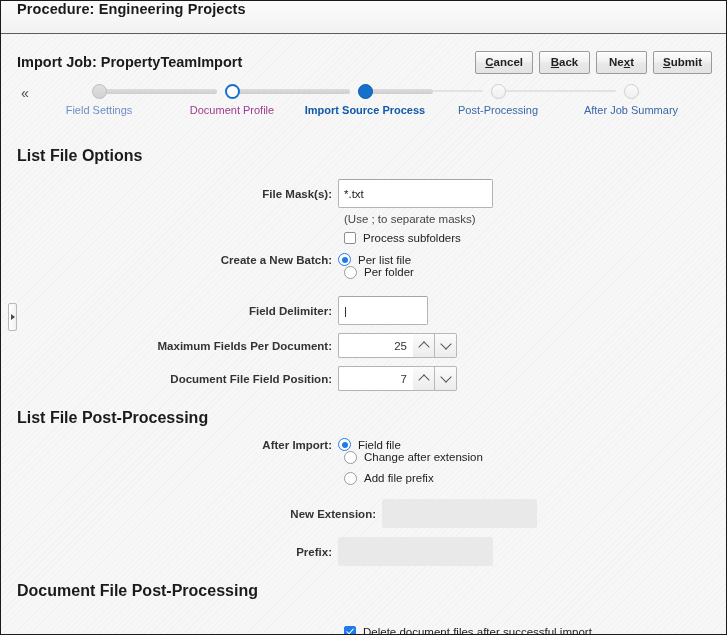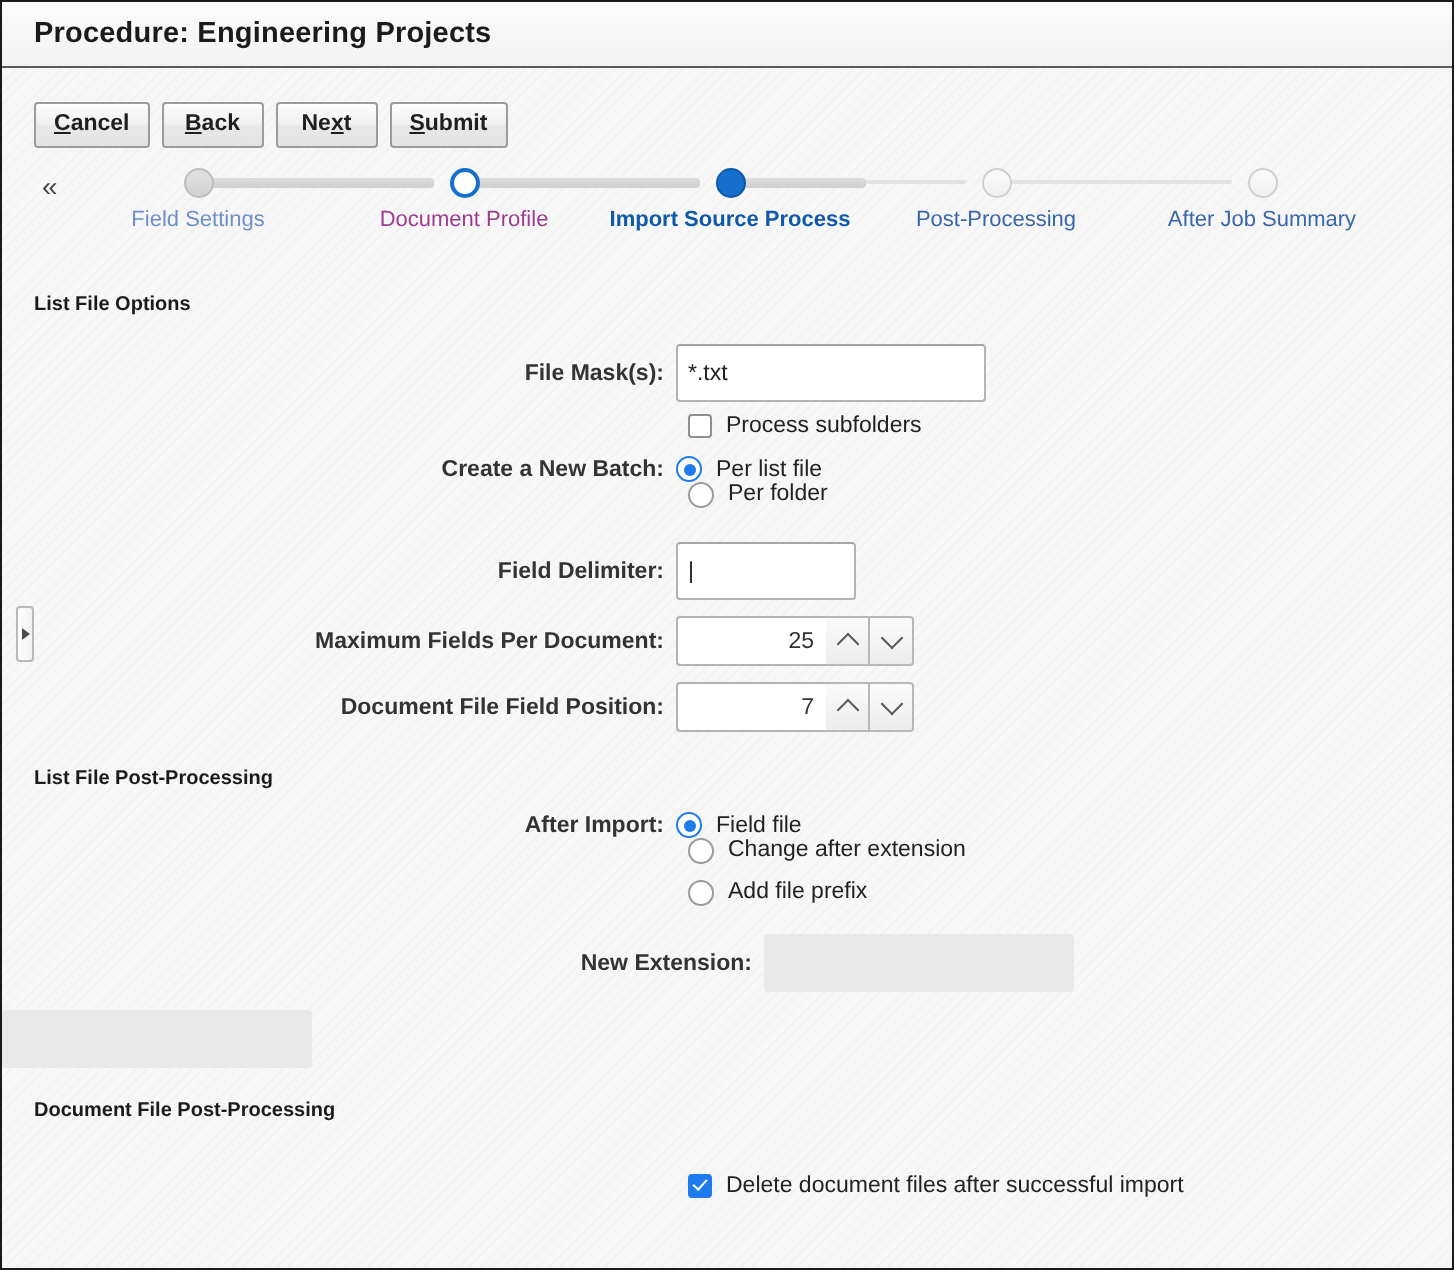--- a/index.html
+++ b/index.html
@@ -30,21 +30,21 @@
   }
 
   
   .titlebar {
     height: 33px;
     box-sizing: border-box;
     border-bottom: 1px solid #5c5c5c;
     background: linear-gradient(to bottom, #fbfbfb 0%, #f2f2f2 100%);
     padding: 0 0 0 16px;
     display: flex;
-    align-items: center;
+    align-items: flex-start;
   }
   .titlebar .title {
     font-size: 14.5px;
     font-weight: bold;
     color: #1b1b1b;
     letter-spacing: 0.1px;
   }
 
   
   .jobrow {
@@ -174,21 +174,21 @@
     height: 2px;
     background: #e2e2e2;
   }
 
   
   .content {
     position: relative;
     padding: 0 0 0 0;
   }
   .sectionhead {
-    font-size: 10px;
+    font-size: 16px;
     font-weight: bold;
     color: #1b1b1b;
     padding: 9px 0 6px 16px;
   }
 
   .frow {
     display: flex;
     align-items: center;
     margin-bottom: 6px;
   }
@@ -366,20 +366,21 @@
 </head>
 <body>
 
 <div id="app">
 
   <div class="titlebar">
     <span class="title">Procedure: Engineering Projects</span>
   </div>
 
   <div class="jobrow">
+    <span class="jobtitle">Import Job: PropertyTeamImport</span>
     <div class="btnrow">
       <div class="btn">
           <span></span>
           <u>C</u>
           <span>ancel</span>
         </div>
       <div class="btn">
           <span></span>
           <u>B</u>
           <span>ack</span>
@@ -451,20 +452,21 @@
 
     <div class="sectionhead">List File Options</div>
 
     <div class="frow" style="margin-top:8px;">
       <div class="flabel">File Mask(s):</div>
       <div class="fctrl">
         <input class="tinput wide" type="text" value="*.txt" style="">
       </div>
     </div>
 
+    <div class="hint">(Use ; to separate masks)</div>
 
     <div class="optrow">
       <span class="cbox"></span>
       <span class="optlabel">Process subfolders</span>
     </div>
 
     <div class="frow" style="margin-bottom:0;">
       <div class="flabel">Create a New Batch:</div>
       <div class="fctrl">
         <span class="radio checked"></span>
@@ -531,20 +533,21 @@
     </div>
 
     <div class="frow" style="margin-top:0;padding-left:44px;">
       <div class="flabel">New Extension:</div>
       <div class="fctrl">
         <input class="tinput wide disabled" type="text" disabled="" value="" style="">
       </div>
     </div>
 
     <div class="frow" style="margin-top:9px;">
+      <div class="flabel">Prefix:</div>
       <div class="fctrl">
         <input class="tinput wide disabled" type="text" disabled="" value="" style="">
       </div>
     </div>
 
     <div class="sectionhead" style="padding-top:10px;">Document File Post-Processing</div>
 
     <div class="optrow" style="margin-top:20px;">
       <span class="cbox checked"></span>
       <span class="optlabel">Delete document files after successful import</span>

